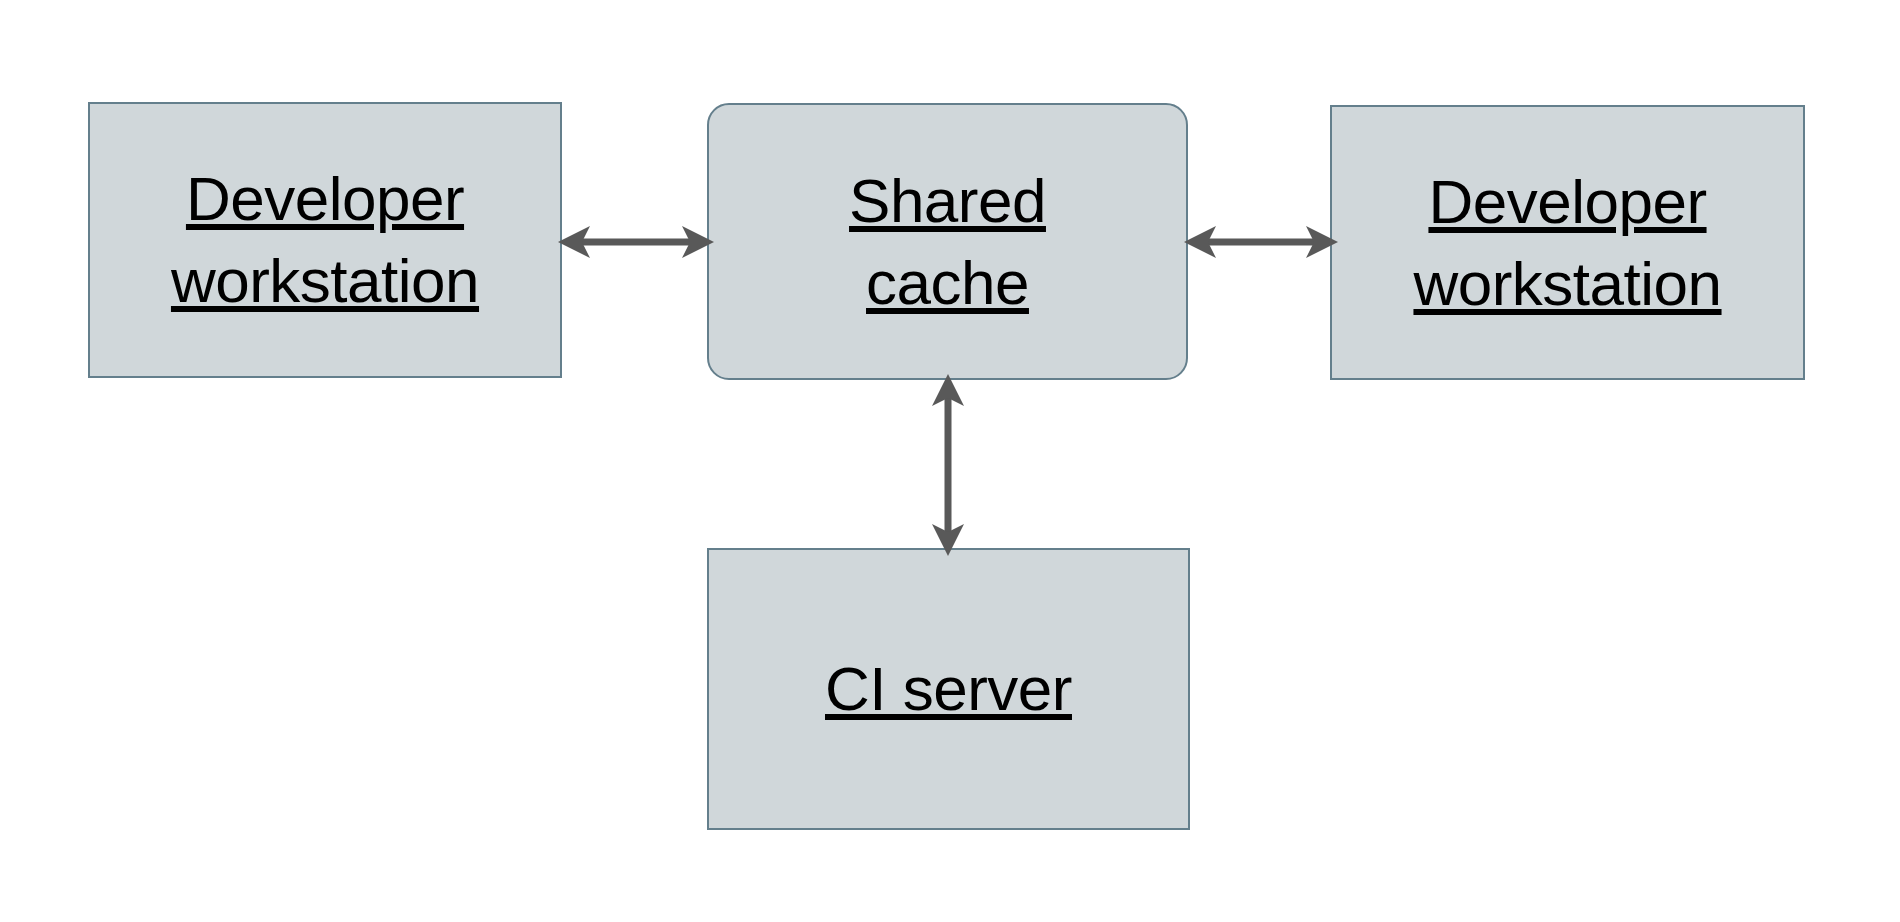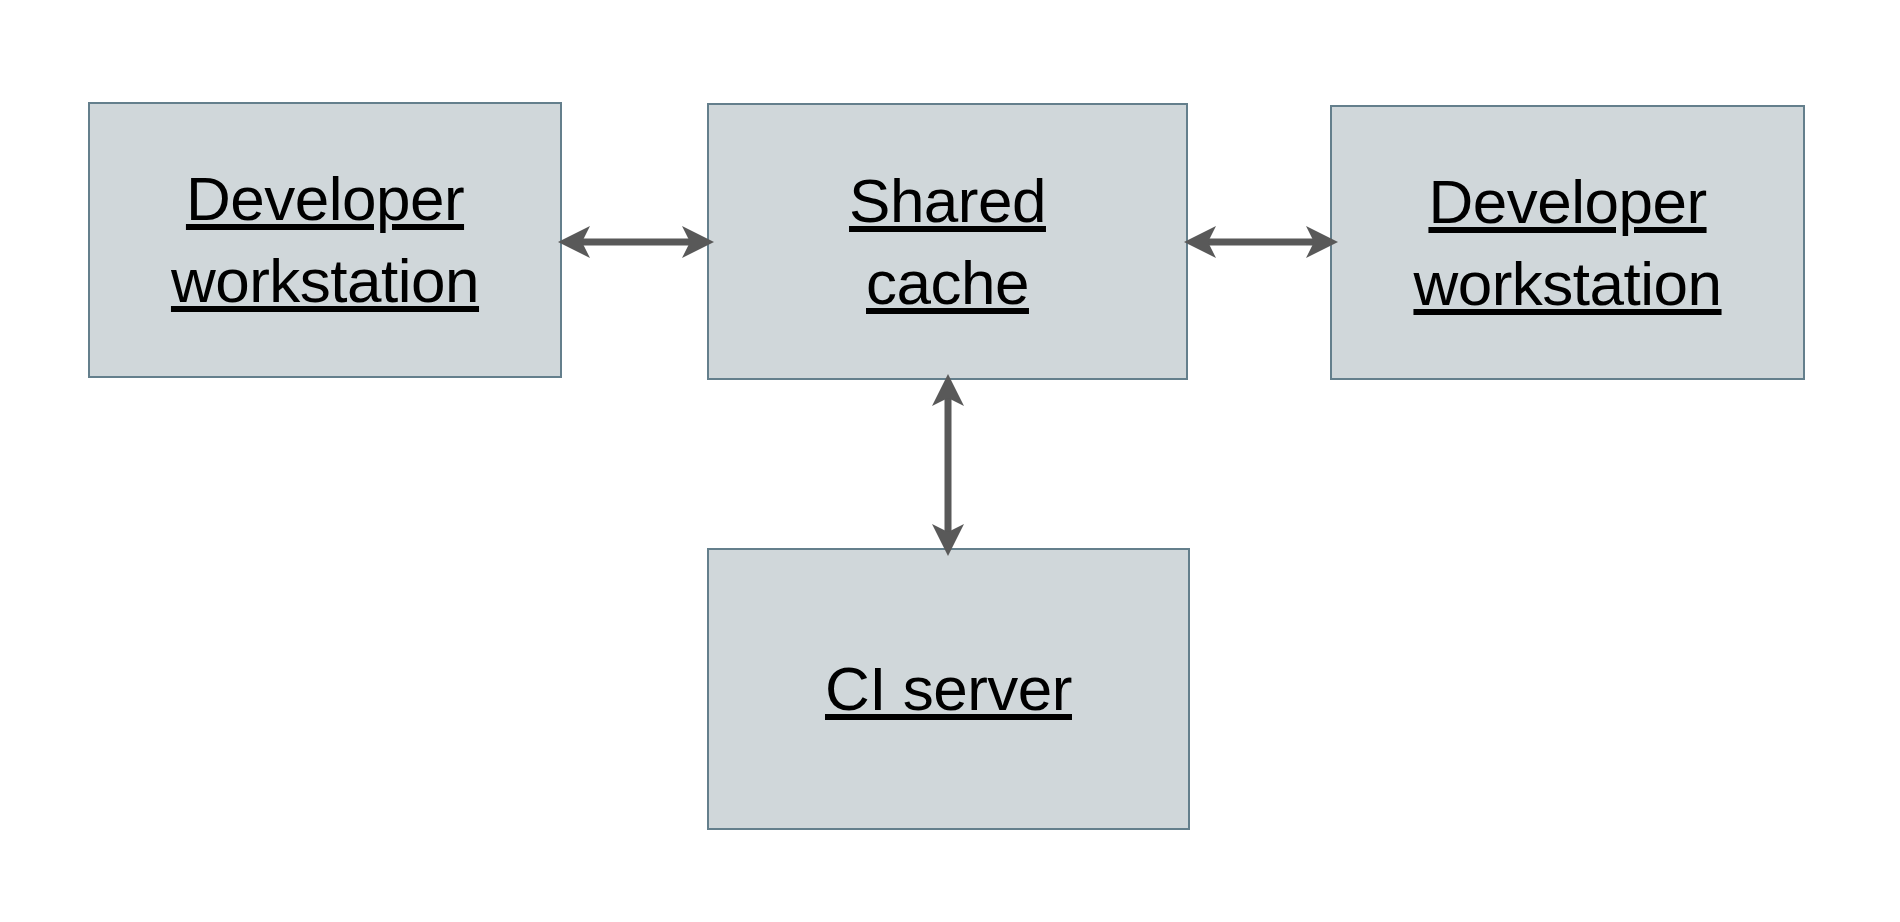--- a/index.html
+++ b/index.html
@@ -33,21 +33,21 @@
     font-size: 62px;
     line-height: 1.32;
     color: #000000;
     letter-spacing: -0.5px;
     white-space: pre-line;
     padding: 0 8px;
     text-decoration: underline;
   }
   
   #node-dev-left   { left: 88px;  top: 102px; width: 474px; height: 276px; }
-  #node-cache      { left: 707px; top: 103px; width: 481px; height: 277px; }
+  #node-cache      { left: 707px; top: 103px; width: 481px; height: 277px; border-radius: 22px; }
   #node-dev-right  { left: 1330px;top: 105px; width: 475px; height: 275px; }
   #node-ci         { left: 707px; top: 548px; width: 483px; height: 282px; }
 
   .edge {
     position: absolute;
     pointer-events: none;
   }
   #edge-left-cache  { left: 556px; top: 206px; width: 160px; height: 72px; }
   #edge-cache-right { left: 1182px; top: 206px; width: 158px; height: 72px; }
   #edge-cache-ci    { left: 912px; top: 372px; width: 72px; height: 186px; }

